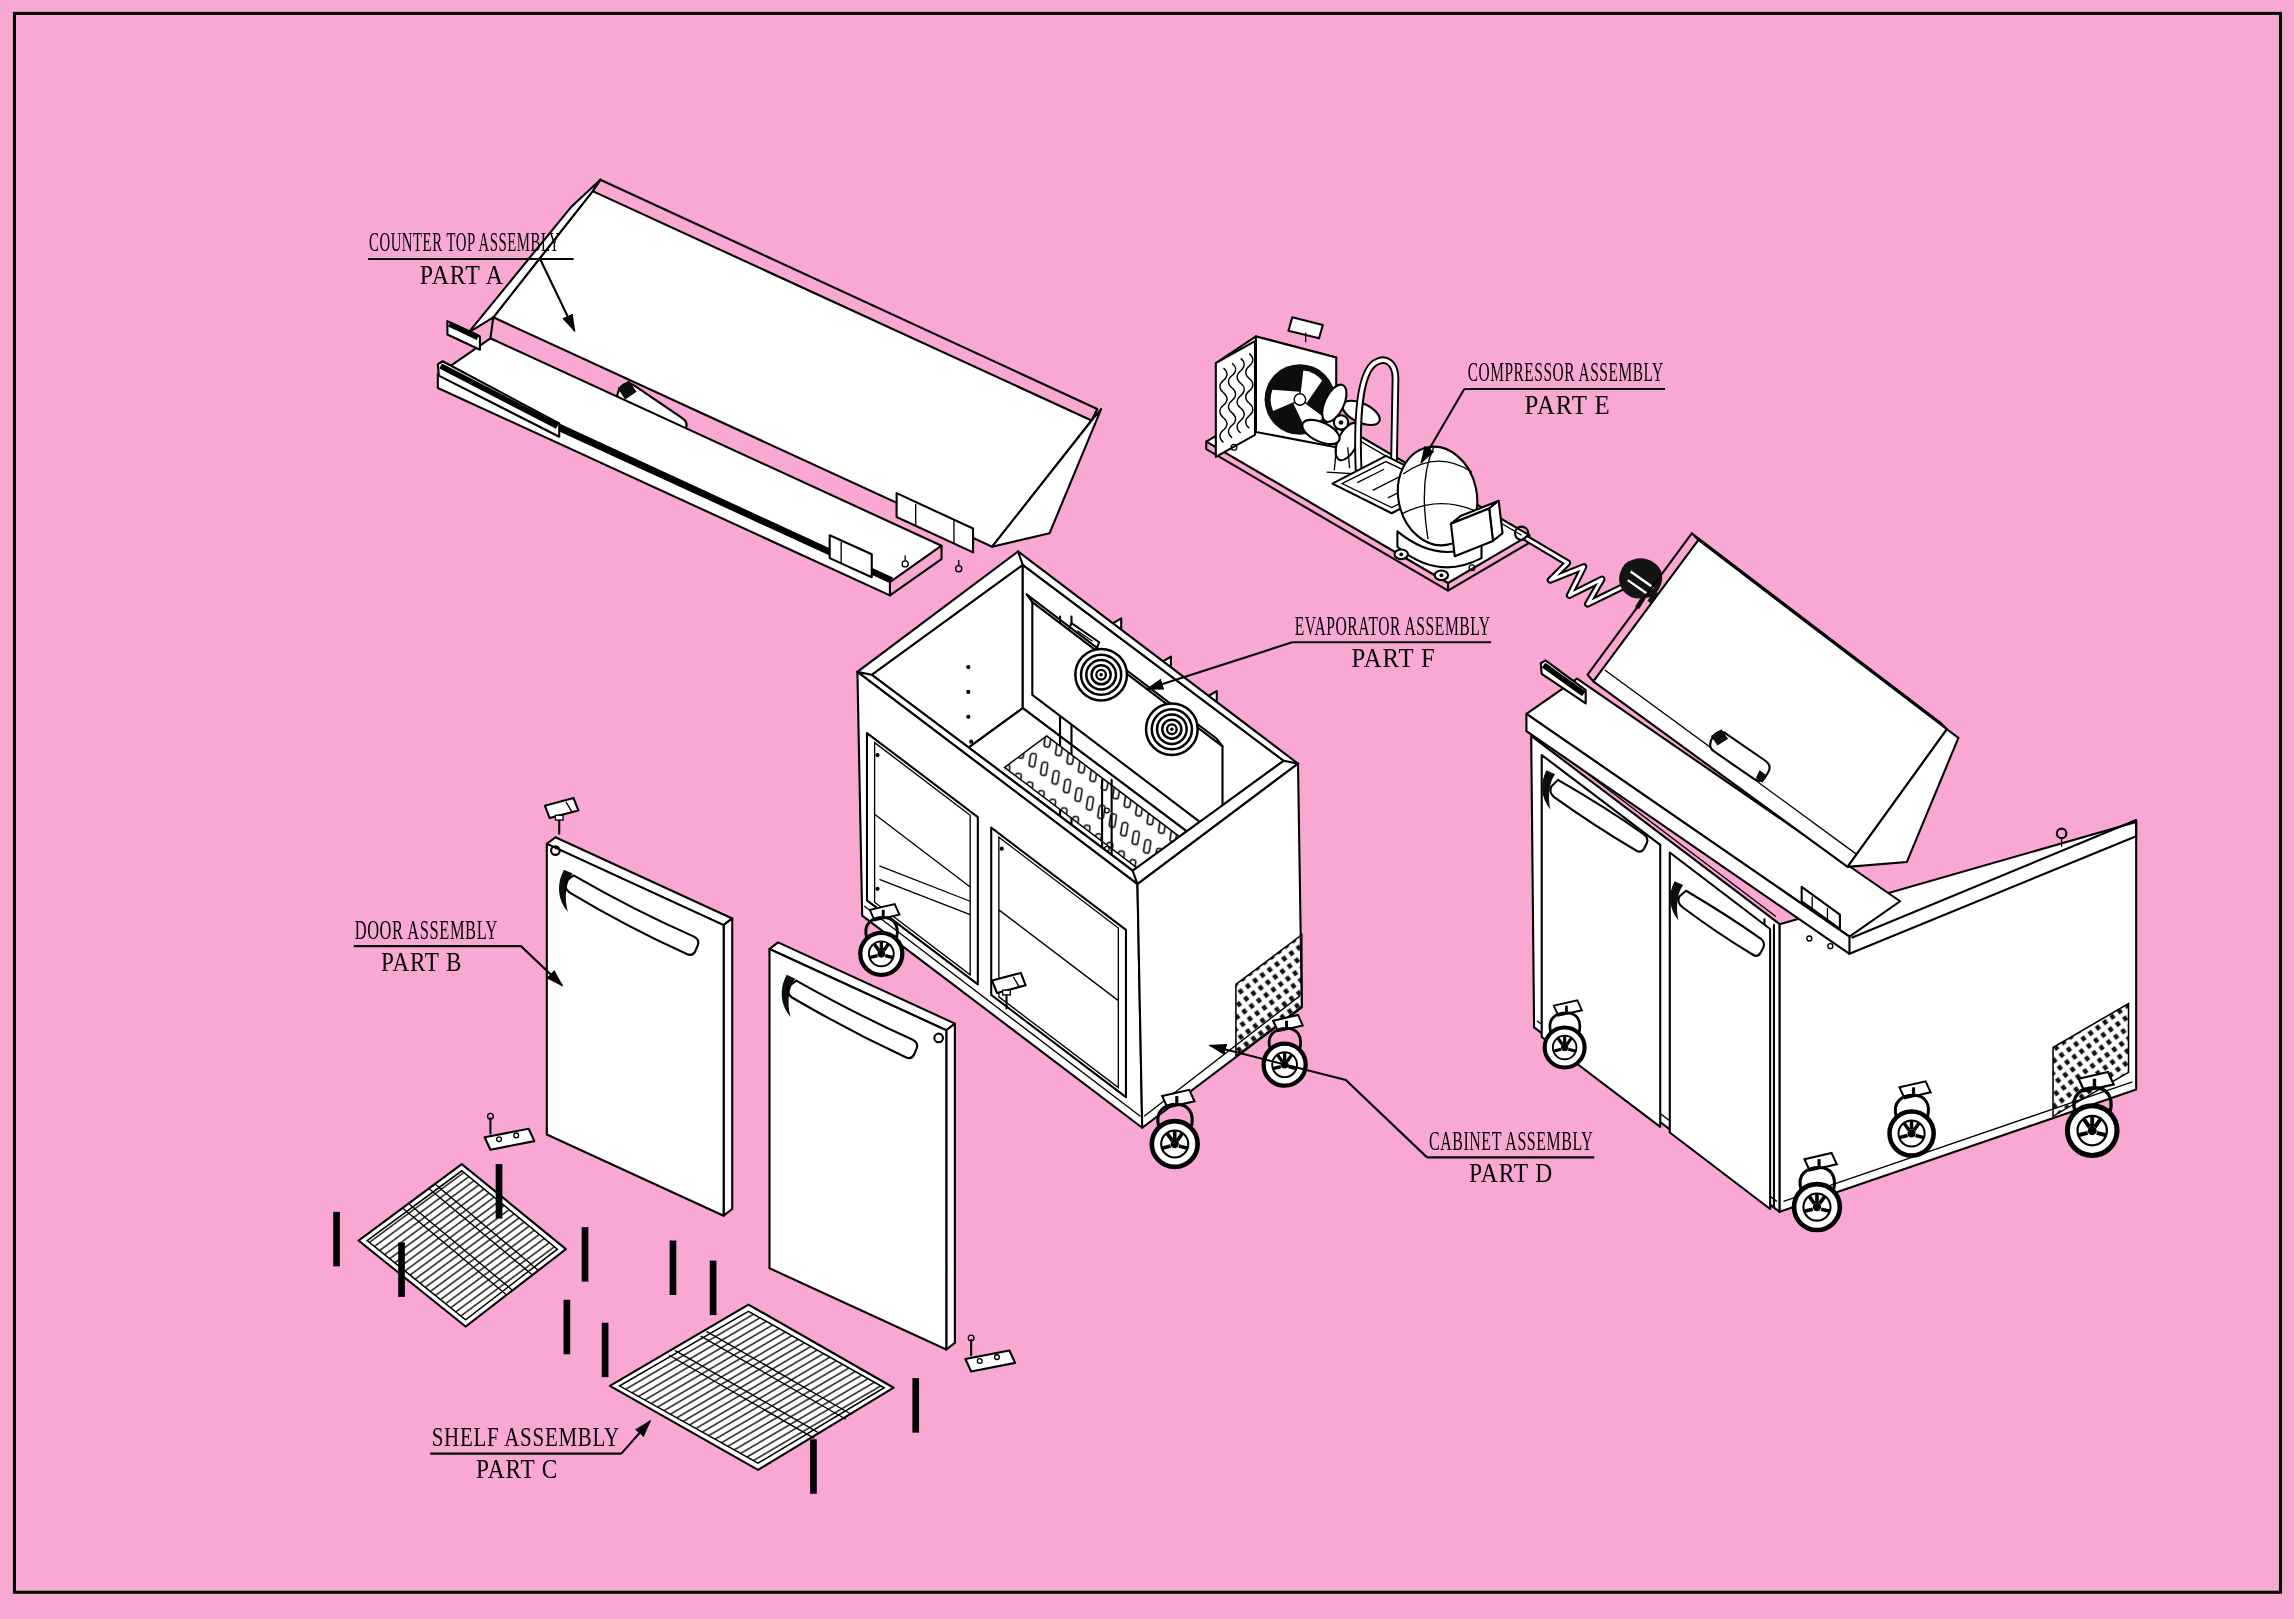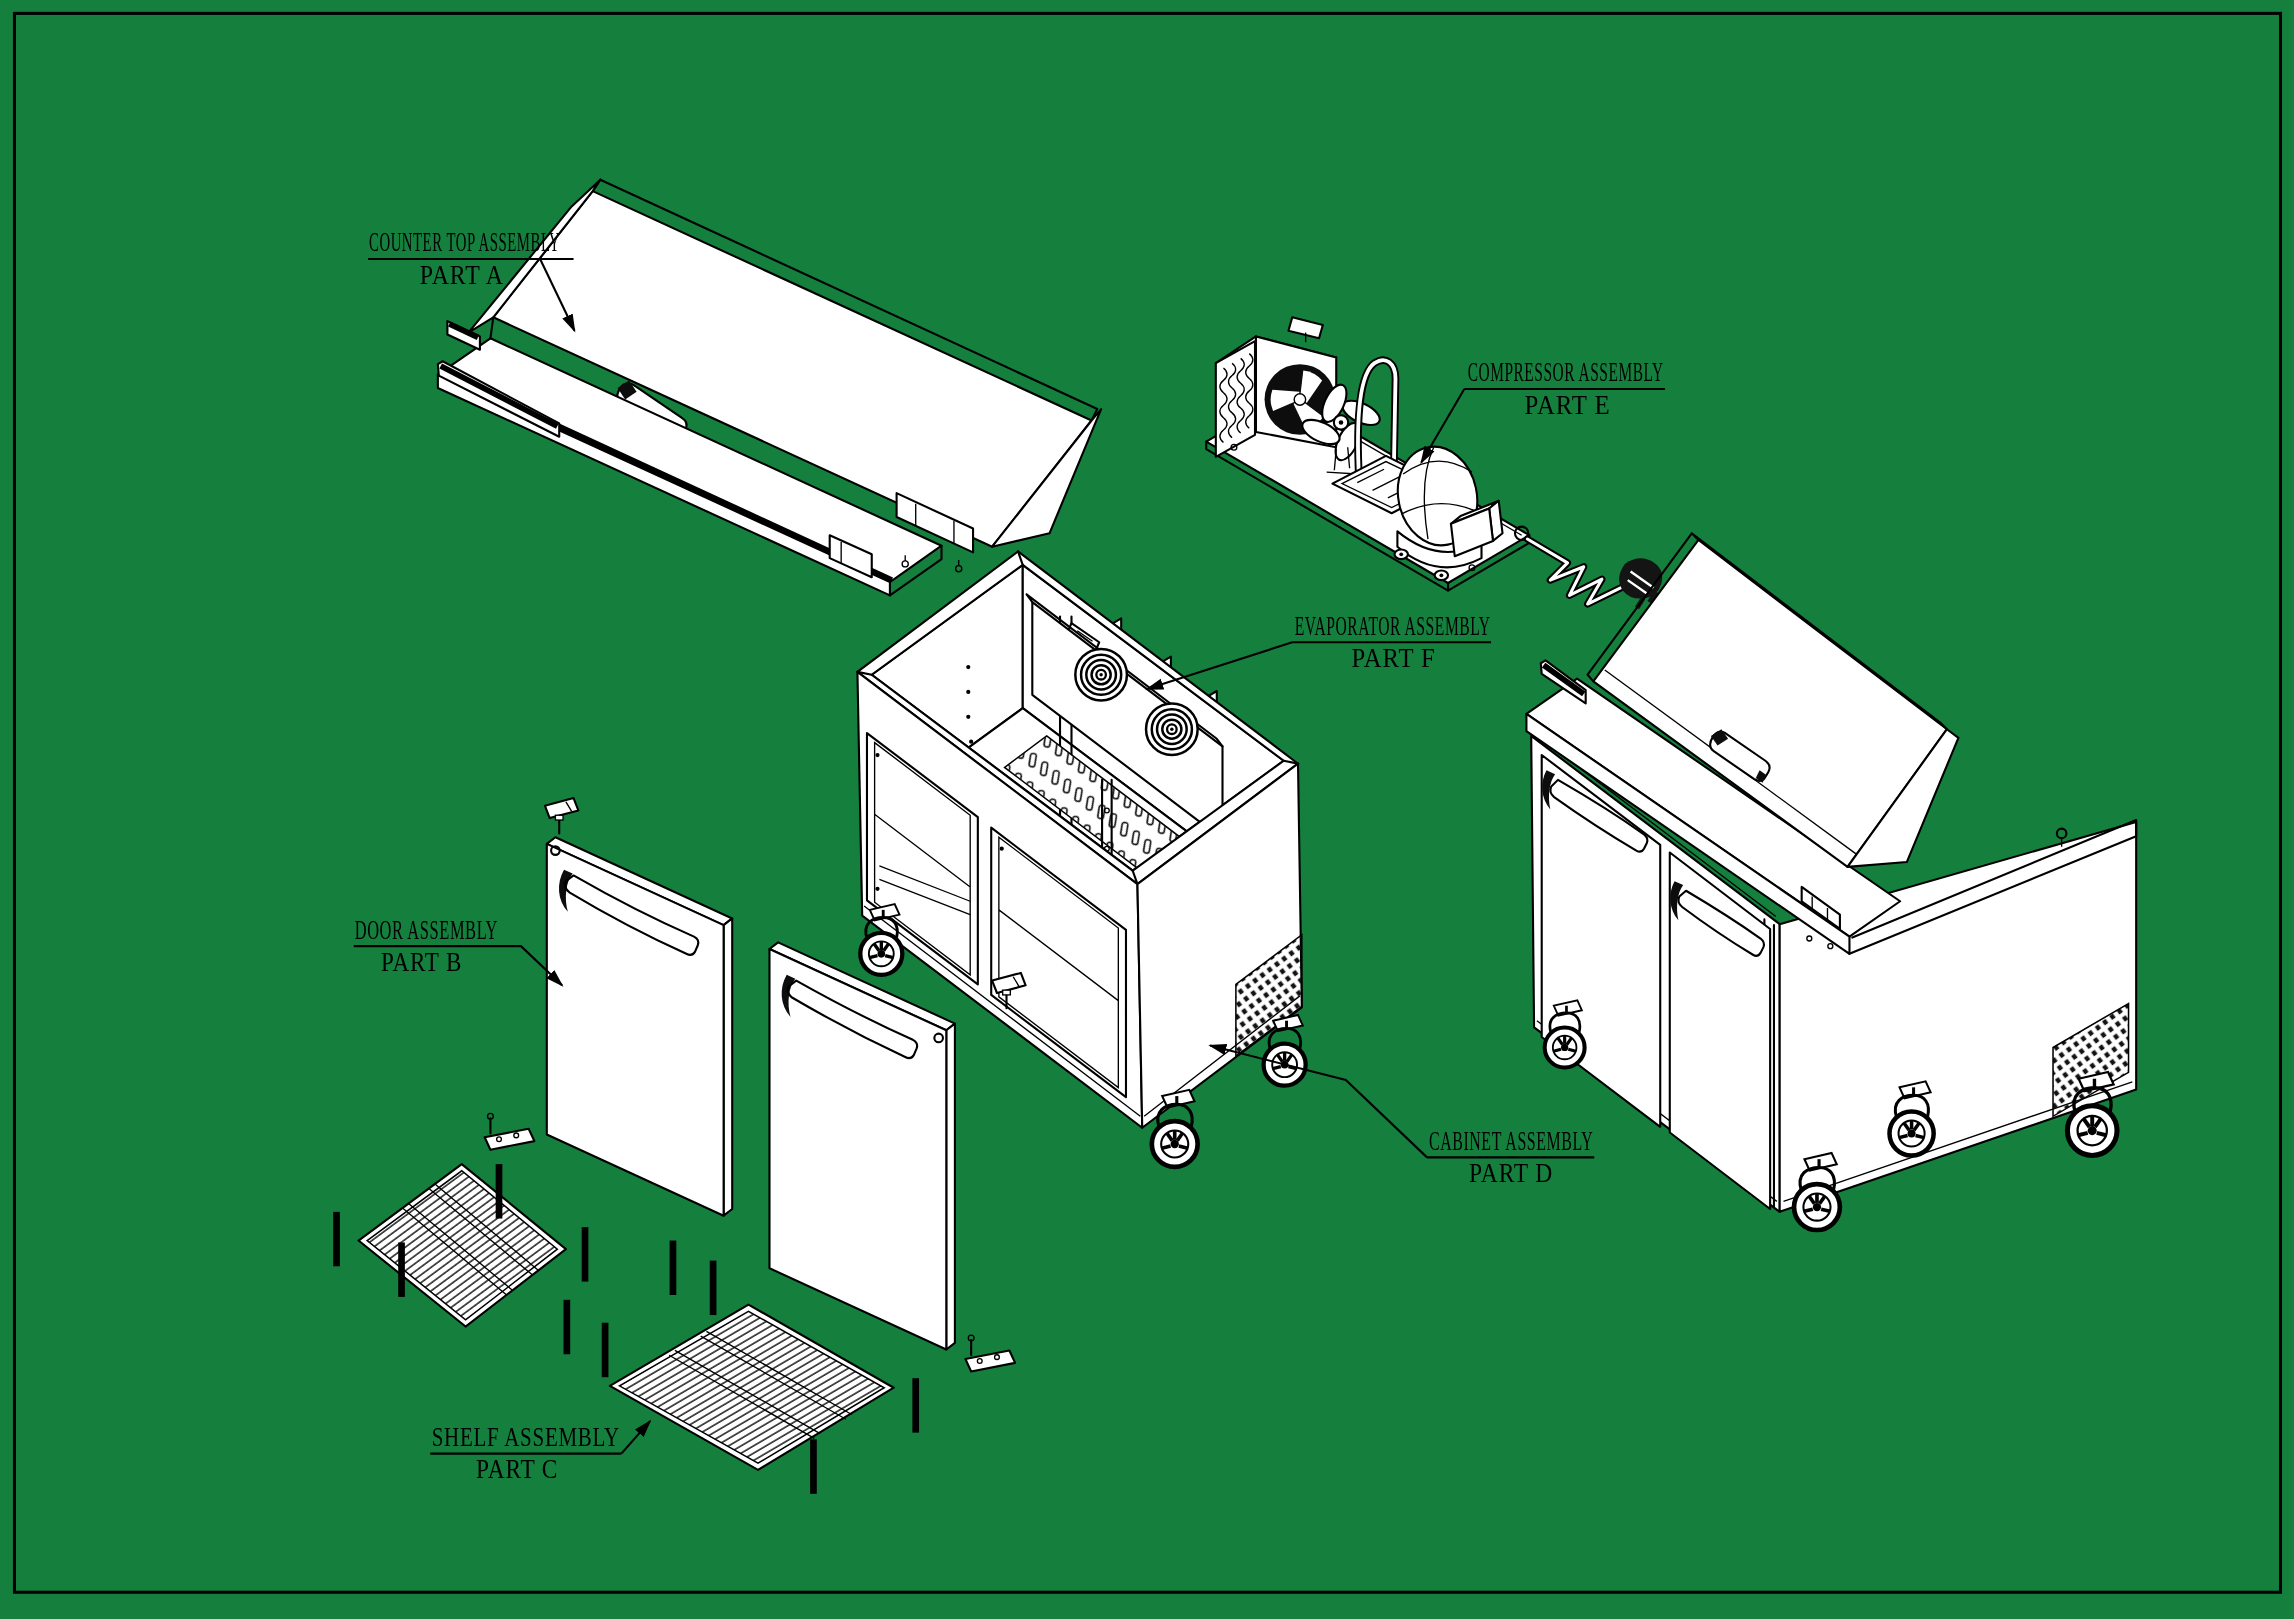--- a/index.html
+++ b/index.html
@@ -1,16 +1,16 @@
 <!DOCTYPE html>
 <html><head>
 <meta charset="utf-8">
 <style>
   html,body{margin:0;padding:0;background:#e8e8e8;}
-  .stage{width:2294px;height:1619px;position:relative;background:#15803d;overflow:hidden;}
+  .stage{width:2294px;height:1619px;position:relative;background:#f9a8d4;overflow:hidden;}
   svg{position:absolute;left:0;top:0;}
   .ln{fill:none;stroke:#000;stroke-width:2.2;stroke-linejoin:round;stroke-linecap:round;}
   .f{fill:#fff;stroke:#000;stroke-width:2.2;stroke-linejoin:round;}
   .thin{fill:none;stroke:#000;stroke-width:1.4;}
   .heavy{fill:none;stroke:#000;stroke-width:6;stroke-linecap:butt;}
   .dark{fill:#0d0d0d;stroke:none;}
   .lbl{font-family:"Liberation Serif","DejaVu Serif",serif;font-size:28px;fill:#000;letter-spacing:1px;}
 </style>
 </head>
 <body>

